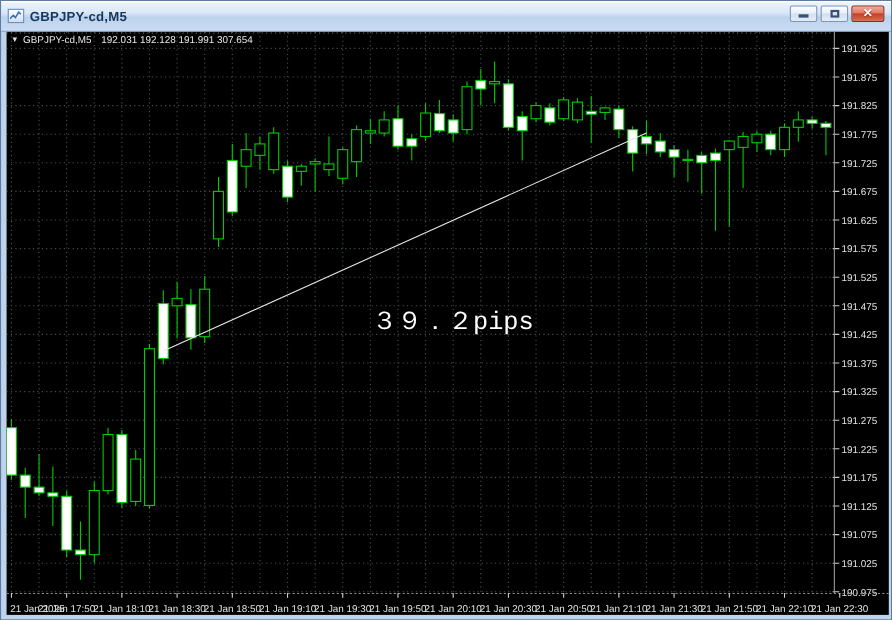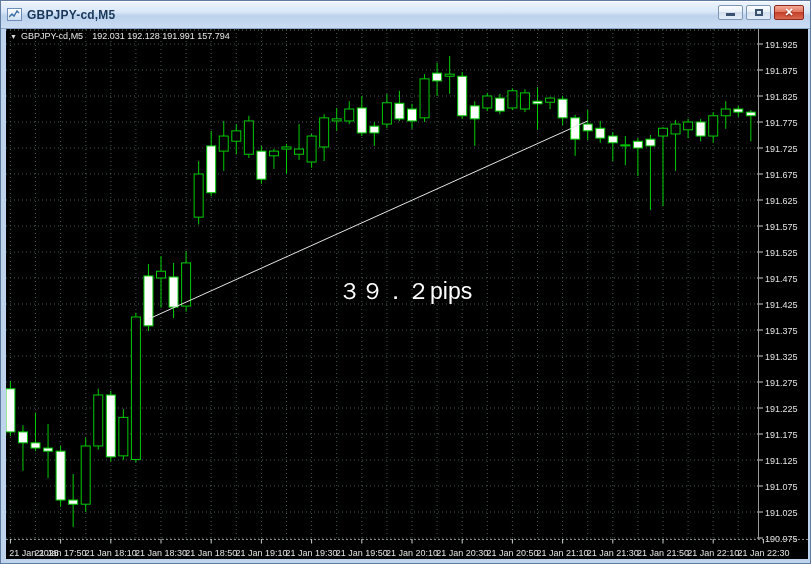--- a/index.html
+++ b/index.html
@@ -18,21 +18,21 @@
   .wbtn.close{width:30px;border:1px solid #8e2a1d;
     background:linear-gradient(#f3a795,#e07a64 45%,#c53f28 50%,#d96a52);}
   .glyph-min{position:absolute;left:7px;bottom:3px;width:9px;height:3px;background:#39506e;}
   .glyph-restore{position:absolute;left:8px;top:3px;width:8px;height:7px;border:2px solid #39506e;box-sizing:border-box;}
   .glyph-close{position:absolute;left:0;top:0;right:0;bottom:0;color:#fff;font-size:11px;font-weight:bold;
     text-align:center;line-height:13px;text-shadow:0 1px 1px #7c2417;}
   .chart-area{position:absolute;left:5px;top:28px;width:802px;height:530px;background:#000;}
   .chart-header{position:absolute;left:4px;top:2px;color:#e6e6e6;font-size:9px;display:flex;align-items:center;white-space:nowrap;}
   .chart-header .tri{font-size:7px;margin-right:4px;color:#dcdcdc;}
   .chart-header .sym{margin-right:9px;}
-  .annot{position:absolute;color:#ffffff;font-family:Liberation Sans, sans-serif;white-space:nowrap;}
+  .annot{position:absolute;color:#ffffff;font-family:Liberation Mono, monospace;white-space:nowrap;}
   .annot.pips{left:332px;top:247px;font-size:23px;}
   .annot.caption{left:229px;top:372px;font-size:27px;}
   svg text{font-family:"Liberation Sans",sans-serif;}
 </style>
 </head>
 <body>
 
 <div class="window">
   <div class="titlebar">
     <div class="title-icon">
@@ -299,17 +299,17 @@
         <line x1="662" y1="538" x2="662" y2="542.5" stroke="#CFCFCF" stroke-width="1"></line>
         <text x="662" y="555" fill="#E2E2E2" font-size="9" text-anchor="middle">21 Jan 21:50</text>
         <line x1="712.2" y1="538" x2="712.2" y2="542.5" stroke="#CFCFCF" stroke-width="1"></line>
         <text x="712.2" y="555" fill="#E2E2E2" font-size="9" text-anchor="middle">21 Jan 22:10</text>
         <line x1="762.4" y1="538" x2="762.4" y2="542.5" stroke="#CFCFCF" stroke-width="1"></line>
         <text x="762.4" y="555" fill="#E2E2E2" font-size="9" text-anchor="middle">21 Jan 22:30</text>
       </svg>
     <div class="chart-header">
       <span class="tri">▼</span>
       <span class="sym">GBPJPY-cd,M5</span>
-      <span class="vals">192.031 192.128 191.991 157.794</span>
+      <span class="vals">192.031 192.128 191.991 307.654</span>
     </div>
     <div class="annot pips">３９．２pips</div>
   </div>
 </div>
 
 </body></html>

